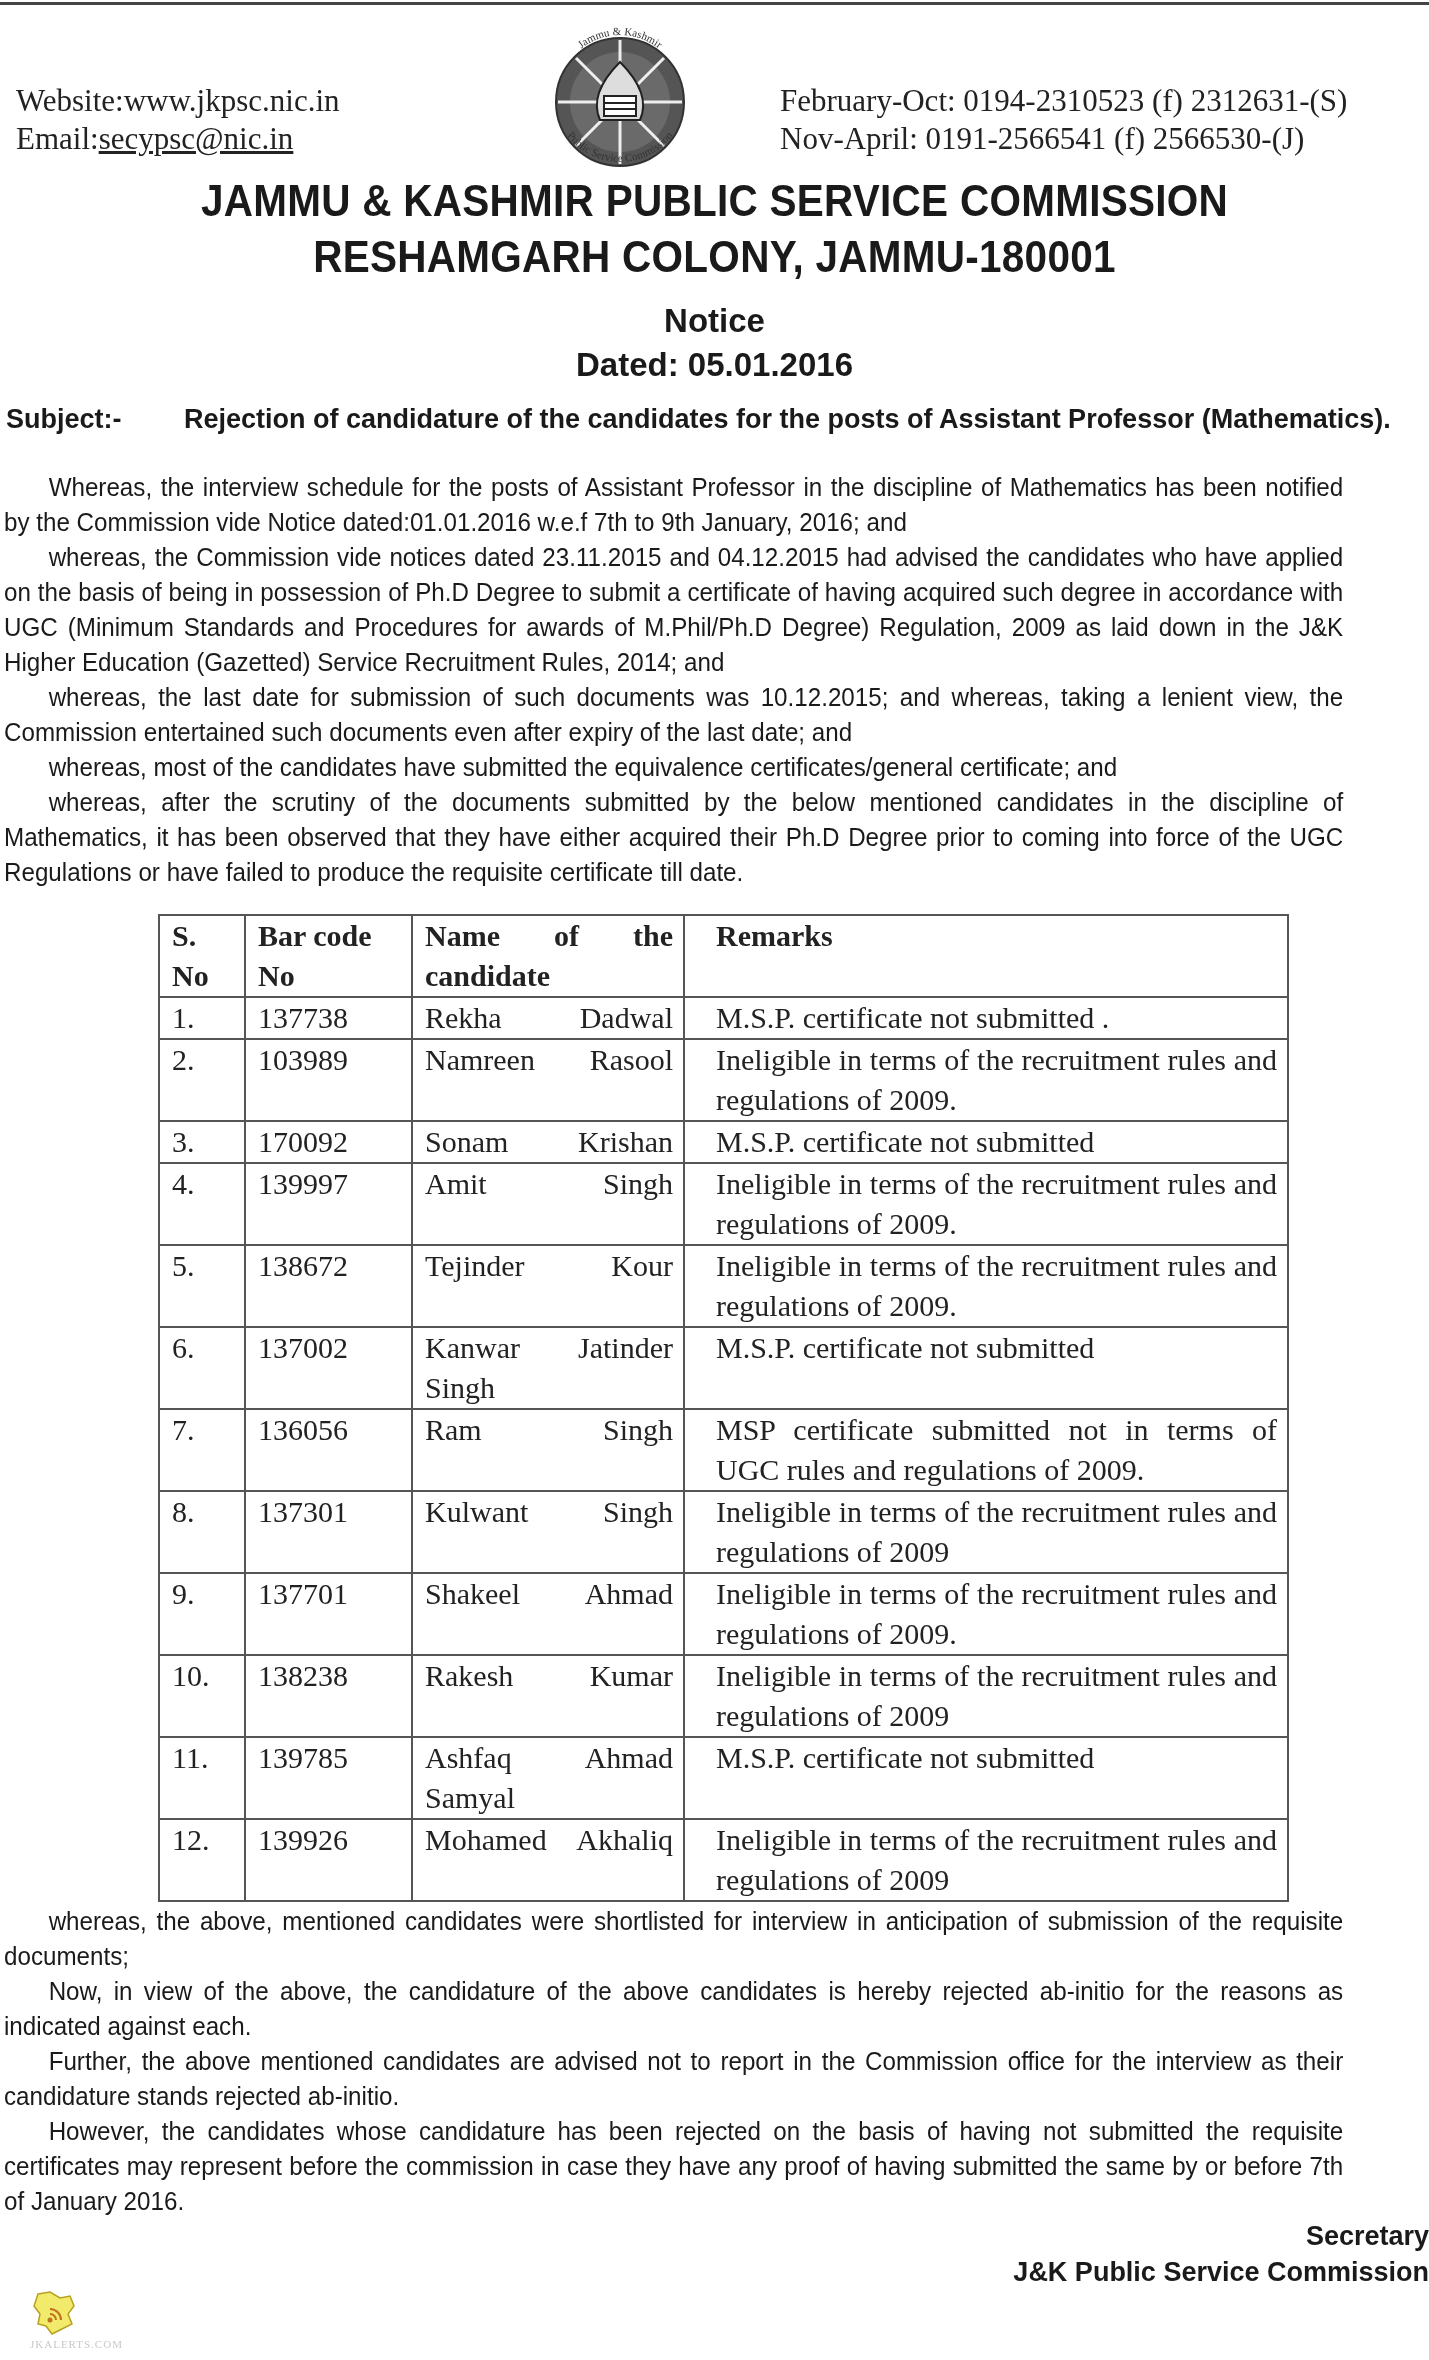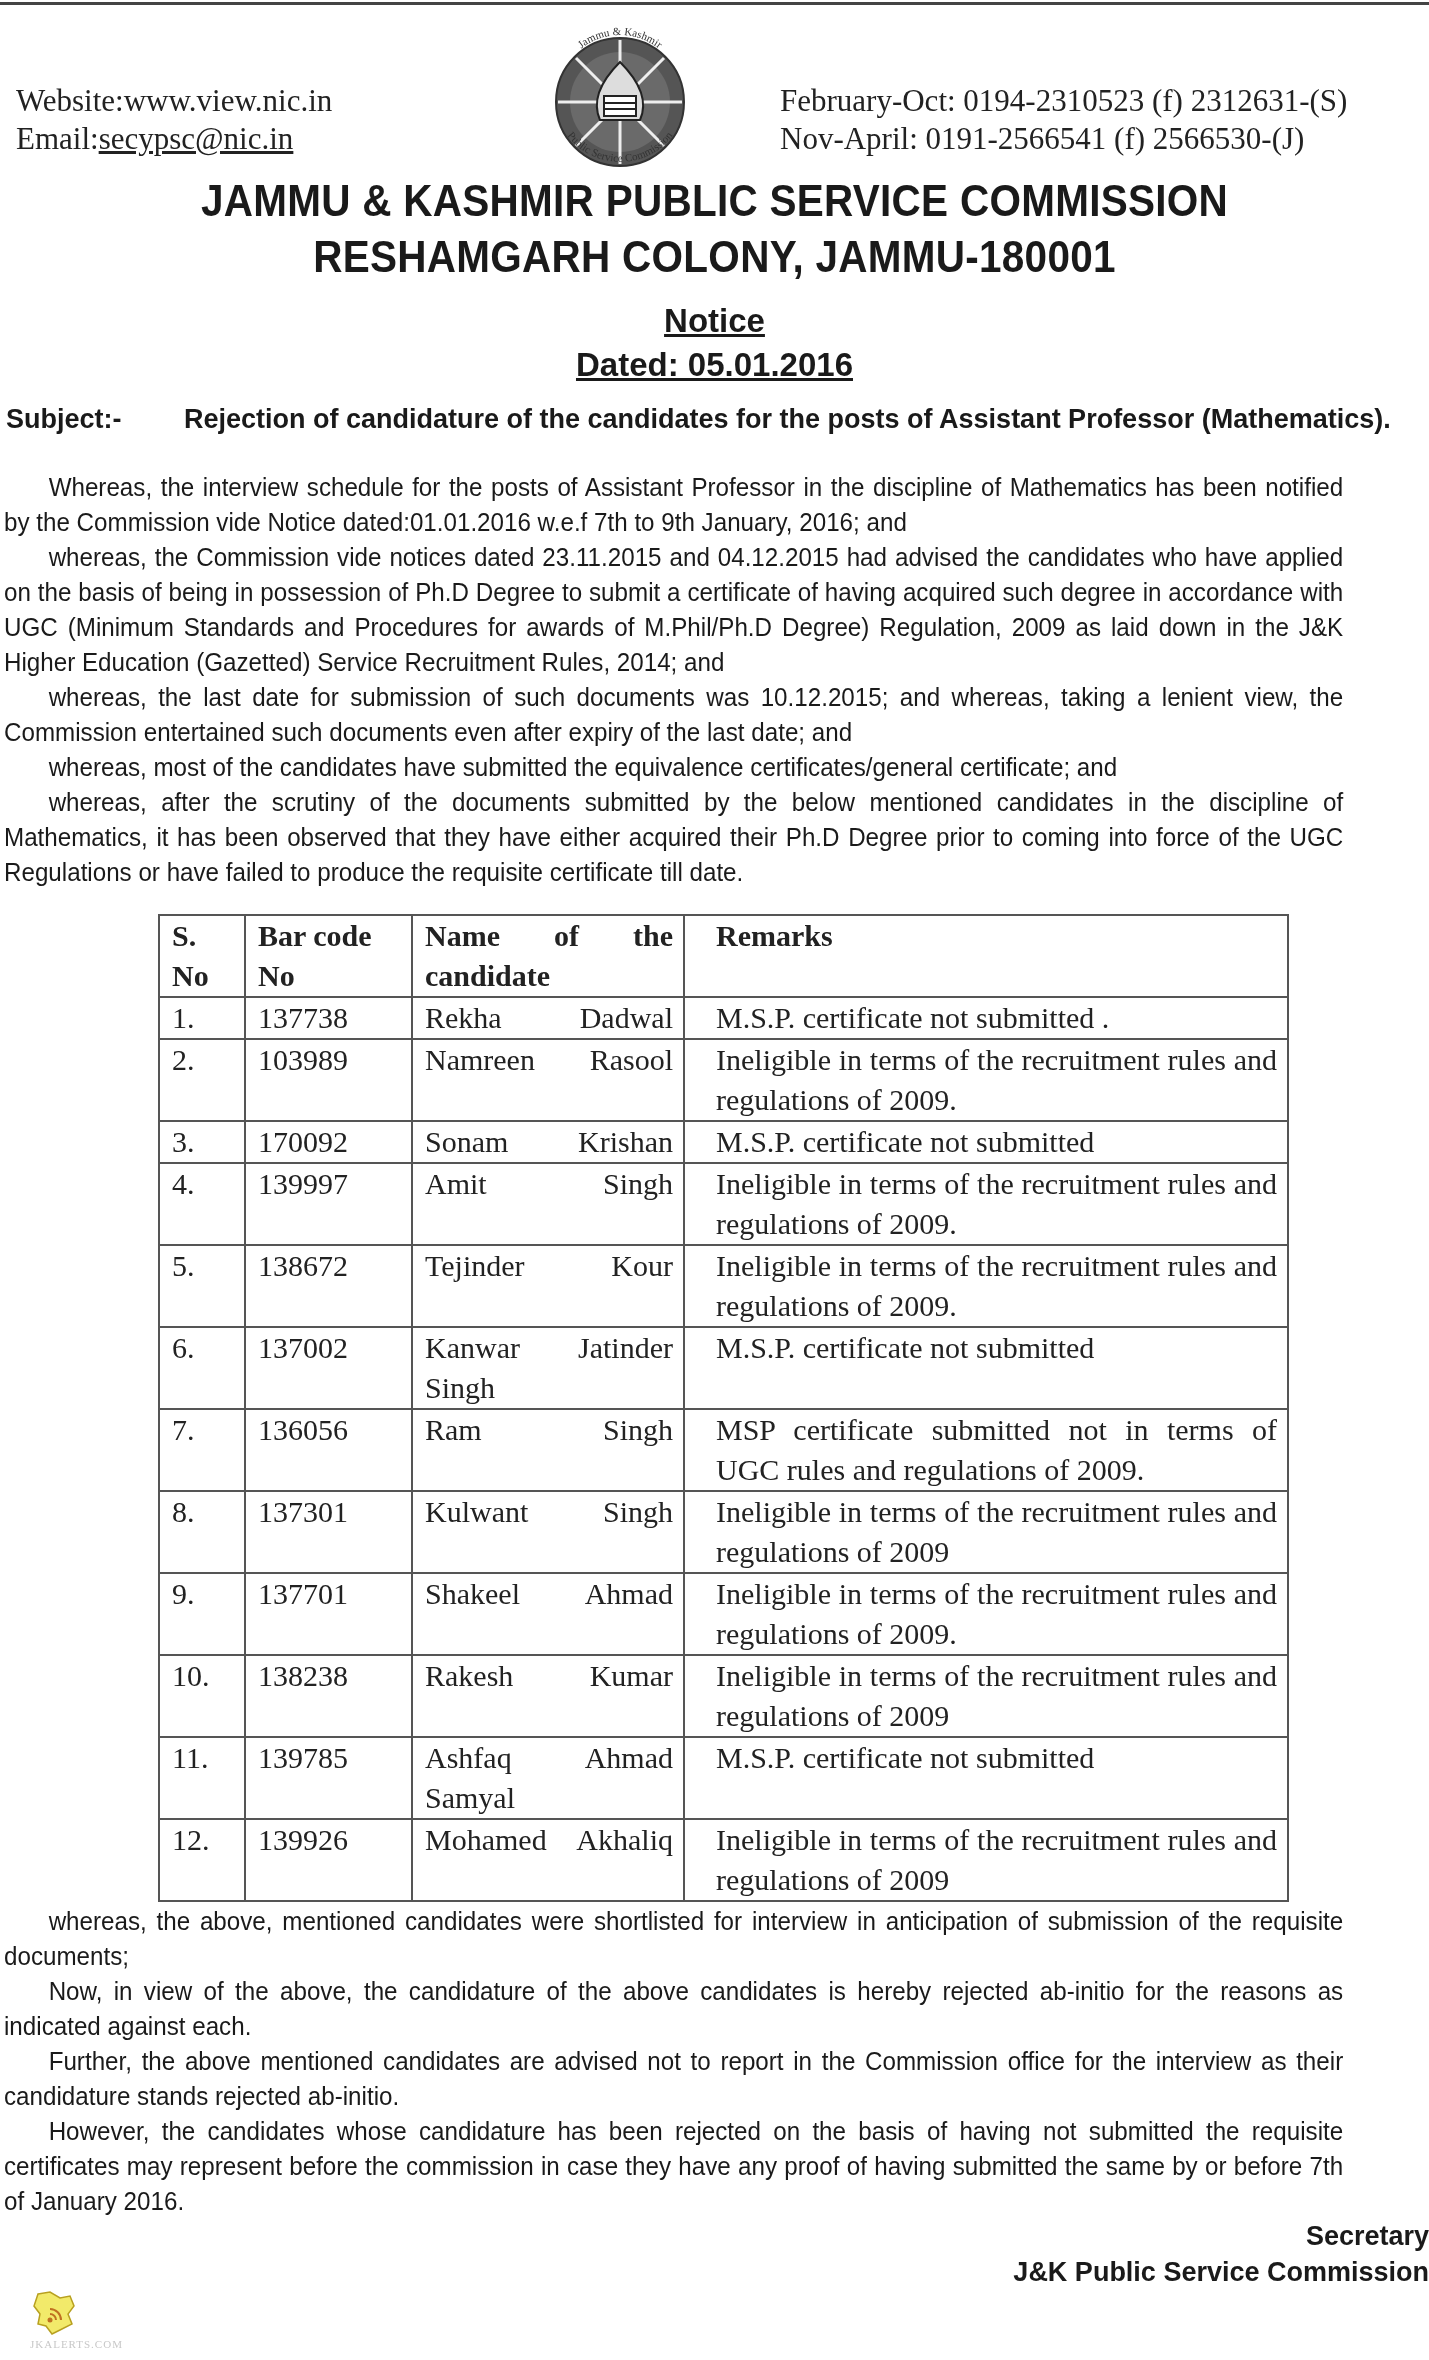--- a/index.html
+++ b/index.html
@@ -20,21 +20,21 @@
   .logo { position: absolute; left: 520px; top: 12px; width: 200px; height: 165px; }
   .org-title {
     position: absolute; left: 0; width: 1429px; text-align: center;
     font-weight: bold; font-size: 44px; letter-spacing: 0.3px; color: #1a1a1a;
     transform: scaleX(0.92); transform-origin: center;
   }
   .t1 { top: 176px; }
   .t2 { top: 232px; }
   .notice-head {
     position: absolute; left: 0; width: 1429px; text-align: center;
-    font-weight: bold; font-size: 33px; color: #1a1a1a; text-decoration: underline;
+    font-weight: bold; font-size: 33px; color: #1a1a1a;
   }
   .n1 { top: 302px; }
   .n2 { top: 346px; }
   .subject {
     position: absolute; left: 6px; top: 402px; width: 1423px;
     font-weight: bold; font-size: 27px; line-height: 34px;
   }
   .subject .label { position: absolute; left: 0; top: 0; }
   .subject .text { position: absolute; left: 178px; top: 0; width: 1260px; text-align: justify; text-align-last: left; }
   .body-text {
@@ -68,21 +68,21 @@
   .sign-block { top: 2218px; }
   .watermark { position: absolute; left: 30px; top: 2290px; width: 120px; height: 70px; }
   .watermark .wm-text { position: absolute; left: 0; top: 48px; font-family: "Liberation Serif", serif; font-size: 11px; color: #c8c8c8; letter-spacing: 1px; }
 </style>
 </head>
 <body>
 
 <div class="top-rule"></div>
 
 <div class="contact-left">
-  <div>Website:www.view.nic.in</div>
+  <div>Website:www.jkpsc.nic.in</div>
   <div>
     <span>Email:</span><span class="email-link">secypsc@nic.in</span>
   </div>
 </div>
 
 <div class="logo">
   <svg width="200" height="165" viewBox="0 0 200 165">
     <defs>
       <path id="arcTop" d="M 38 85 A 62 62 0 0 1 162 85"></path>
       <path id="arcBot" d="M 36 100 A 66 66 0 0 0 164 100"></path>

